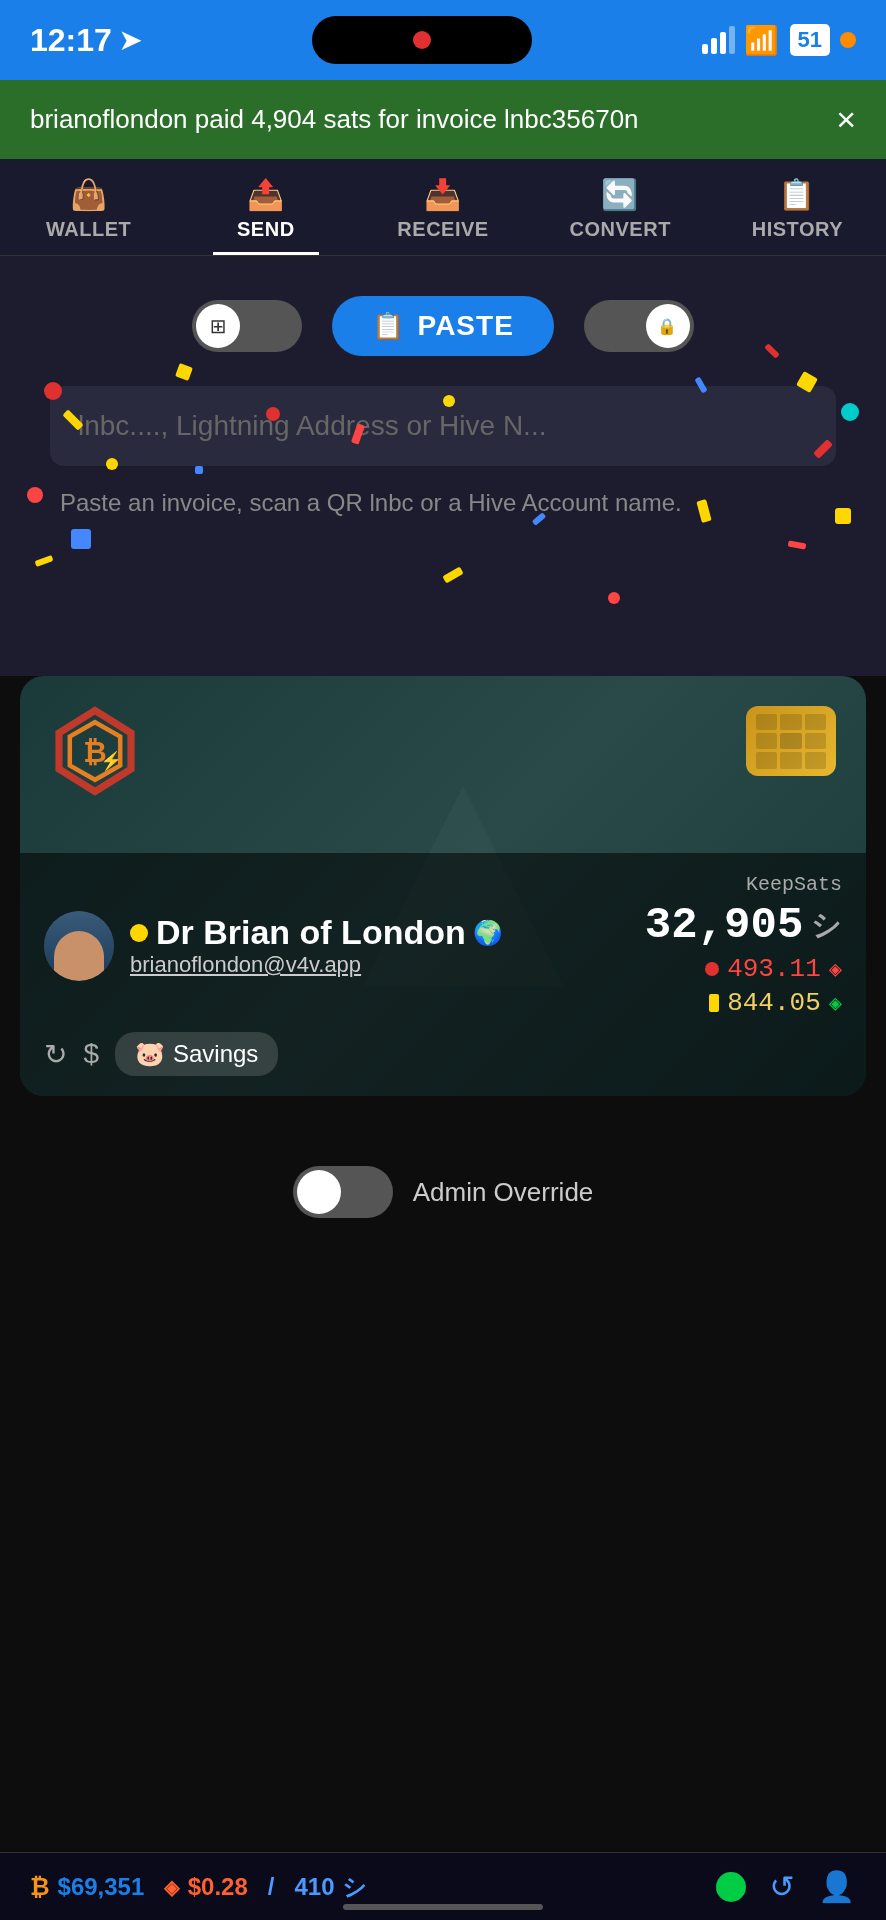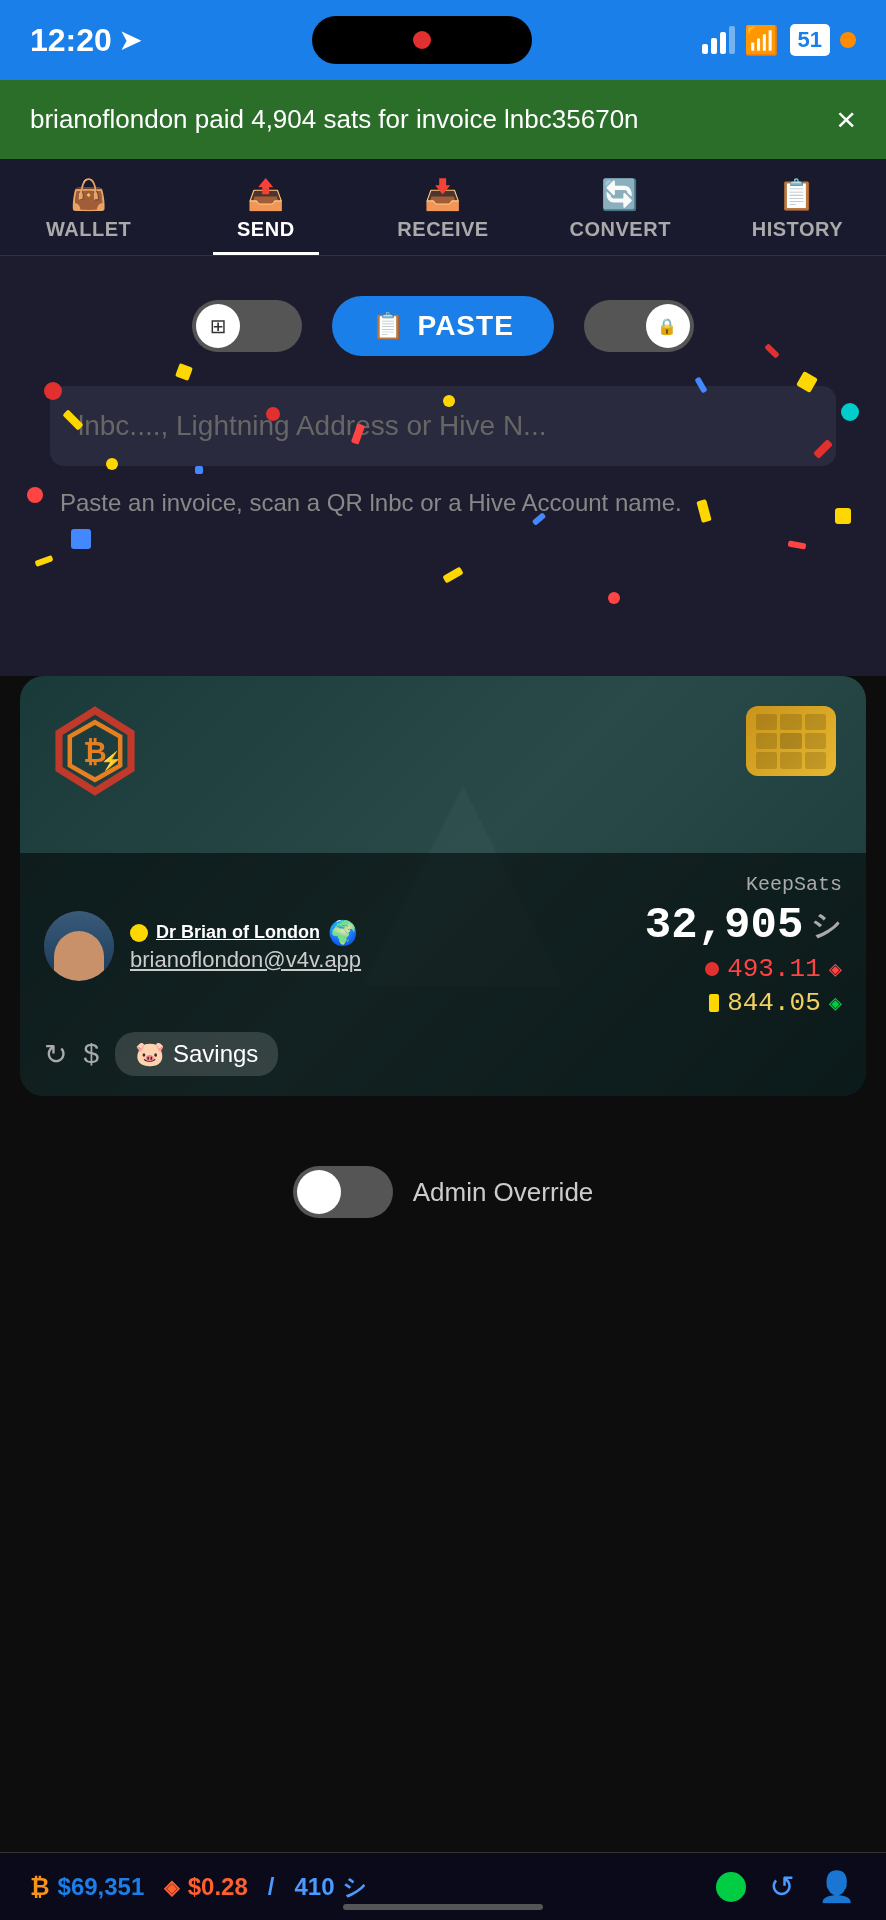--- a/index.html
+++ b/index.html
@@ -355,23 +355,22 @@
       position: relative;
     }
 
     .user-name-row {
       display: flex;
       align-items: center;
       gap: 8px;
     }
     .user-name {
       color: white;
-      font-size: 18px;
+      font-size: 34px;
       font-weight: 700;
-      text-decoration: underline;
     }
     .green-dot {
       width: 18px;
       height: 18px;
       background: #ffd700;
       border-radius: 50%;
     }
     .earth-emoji {
       font-size: 24px;
     }
@@ -568,21 +567,21 @@
     .c19 { top: 58%;  right: 20%; width: 10px; height: 22px; background: #ffd700; transform: rotate(-15deg); }
     .c20 { top: 22%;  right: 12%; width: 16px; height: 6px;  background: #e03030; transform: rotate(45deg); }
     .c21 { top: 50%;  left: 22%;  width: 8px;  height: 8px;  background: #4488ff; border-radius: 2px; }
     .c22 { top: 62%;  left: 60%;  width: 14px; height: 6px;  background: #4488ff; transform: rotate(-40deg); }
   </style>
 </head>
 <body>
 
 <div class="status-bar">
   <div class="status-time">
-    <span>12:20</span>
+    <span>12:17</span>
     <span style="font-size:26px;">➤</span>
   </div>
   <div class="dynamic-island">
     <div class="recording-dot"></div>
   </div>
   <div class="status-icons">
     <div class="signal-bars">
       <span style="height:10px;"></span>
       <span style="height:16px;"></span>
       <span style="height:22px;"></span>

